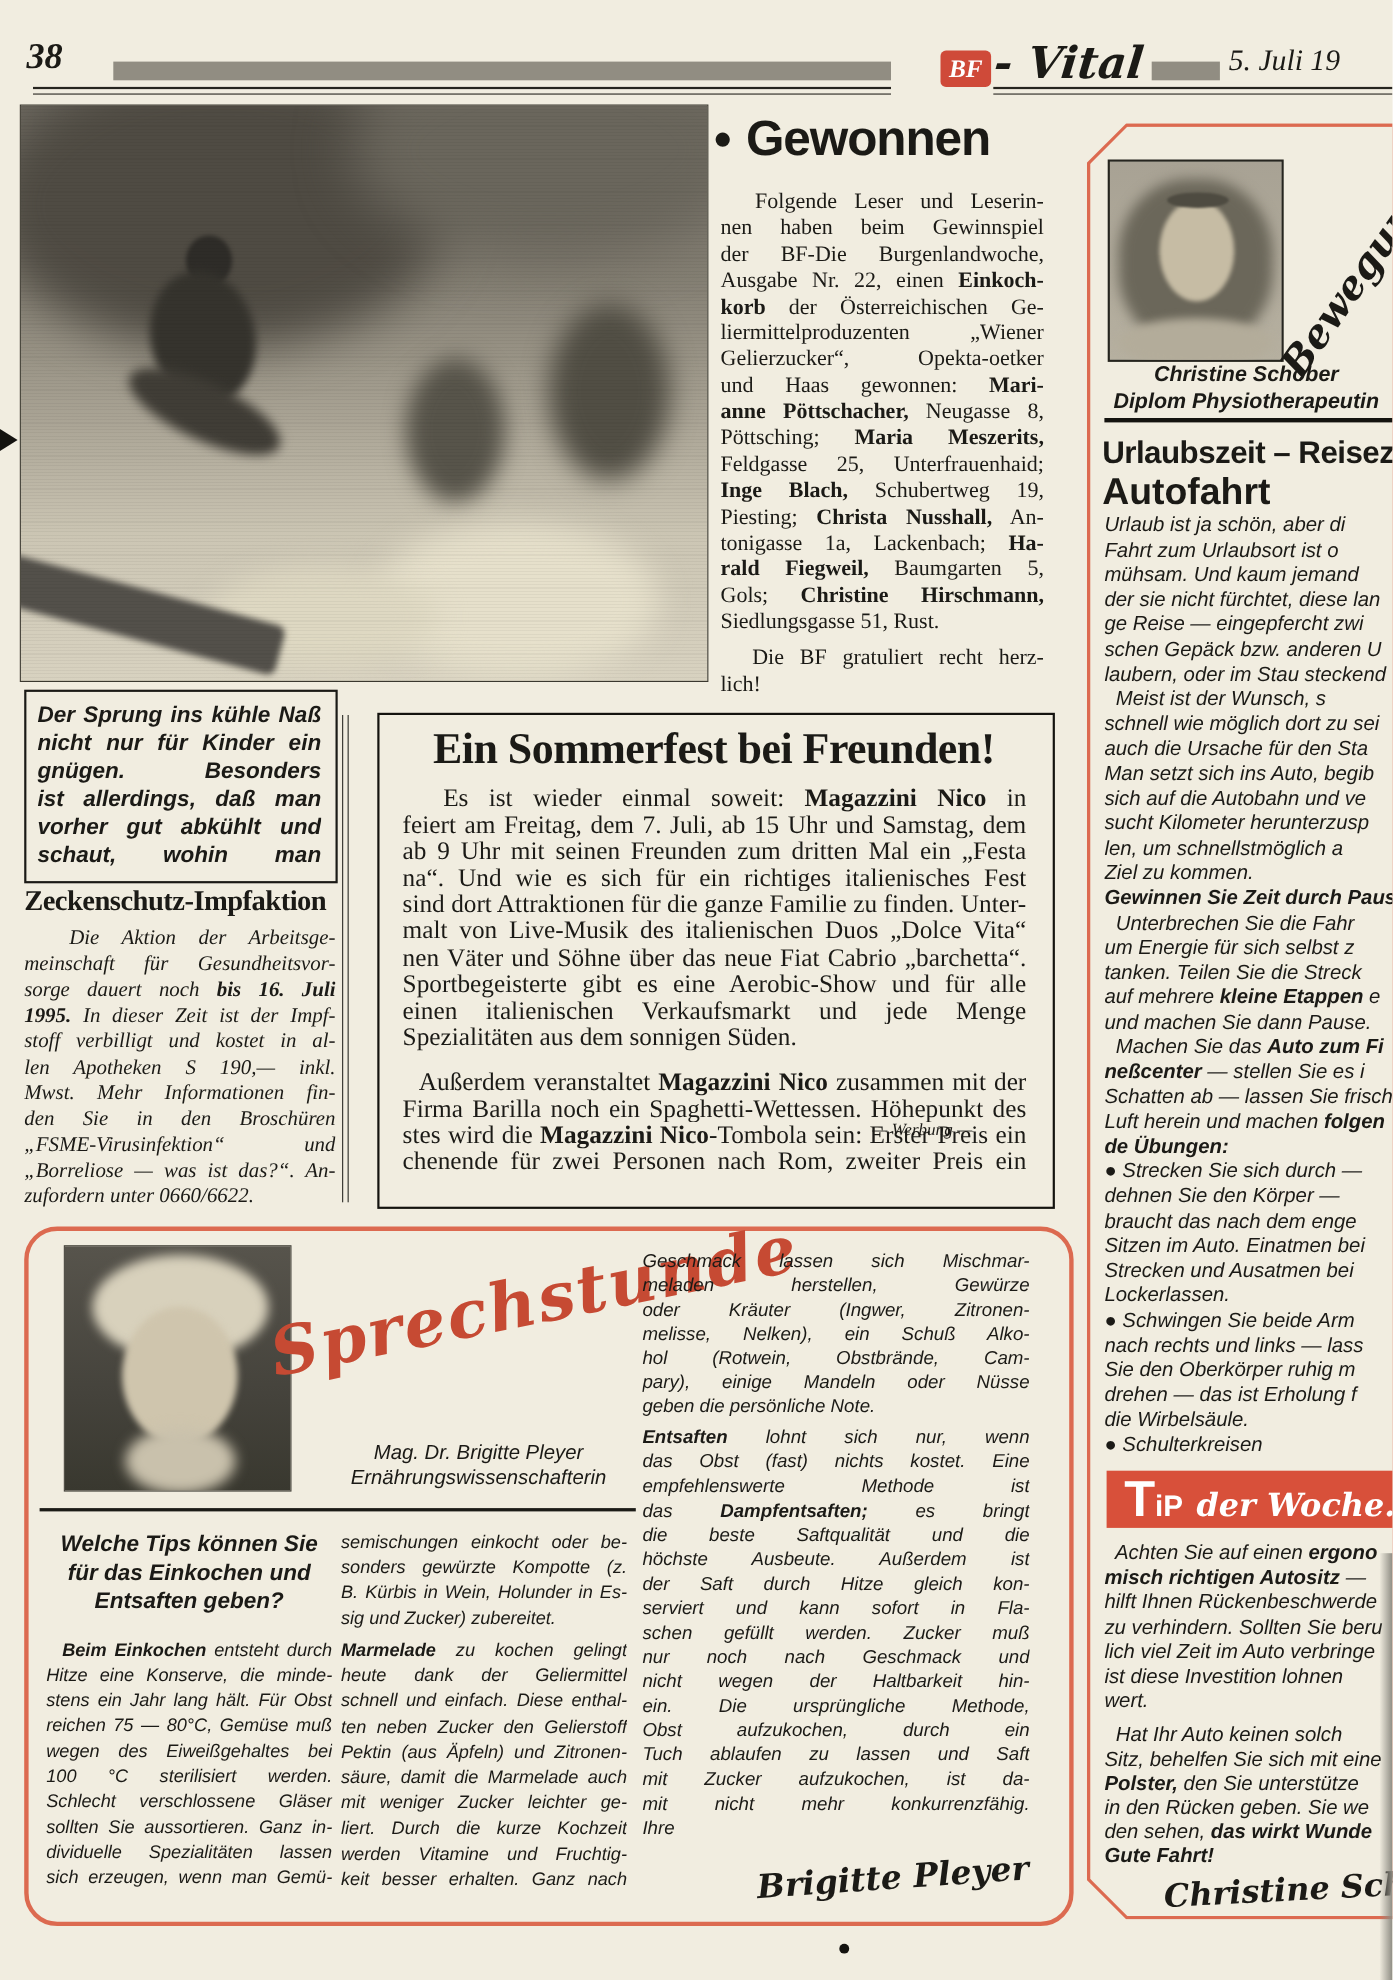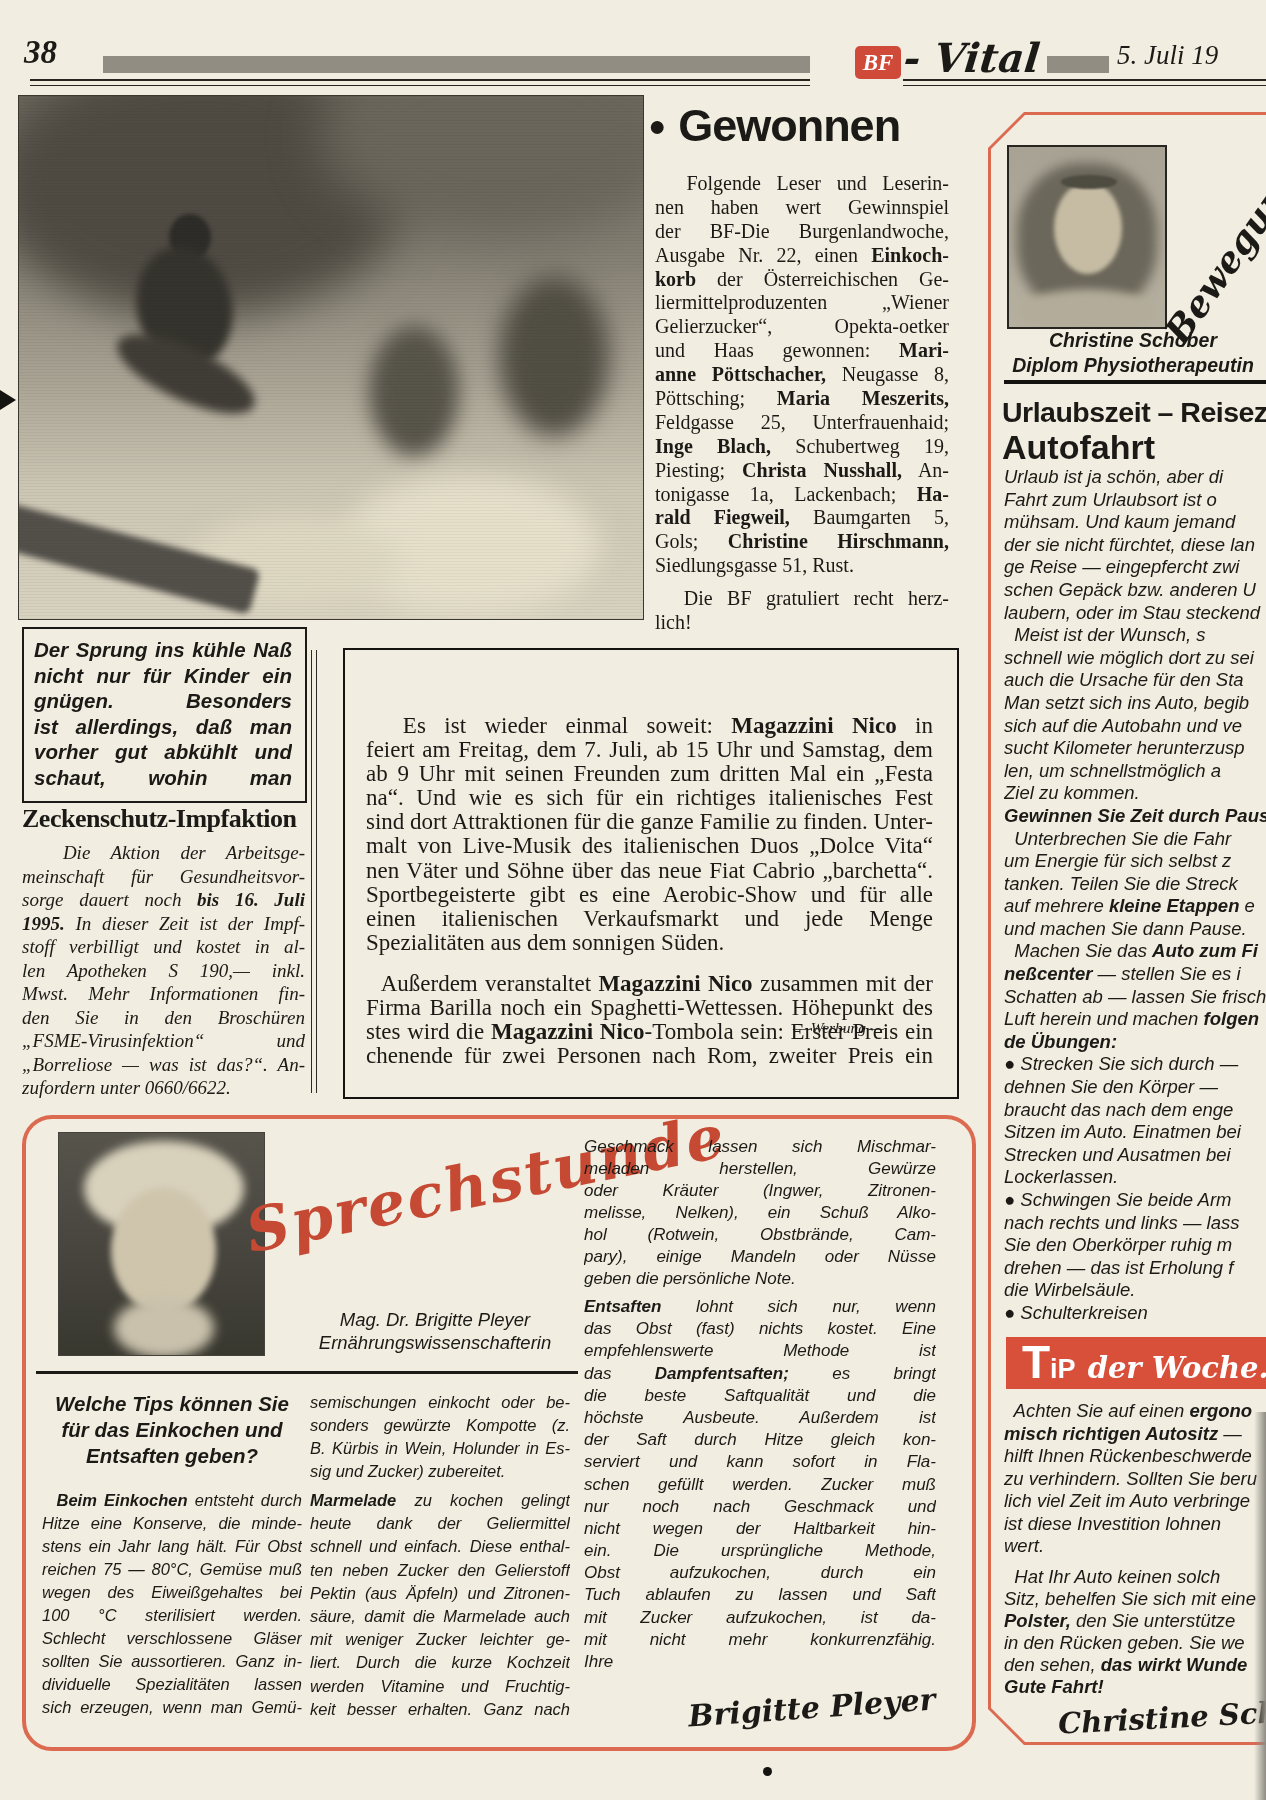--- a/index.html
+++ b/index.html
@@ -151,21 +151,21 @@
       <div class="ln">„Borreliose — was ist das?“. An-</div>
       <div class="ln">zufordern unter 0660/6622.</div>
     </div>
 
   <div class="abs gwhead">
     <span class="dot">●</span>
     <span class="ttl">Gewonnen</span>
   </div>
   <div class="abs gwbody serif jl shortlast">
       <div class="ln">  Folgende Leser und Leserin-</div>
-      <div class="ln">nen haben wert Gewinnspiel</div>
+      <div class="ln">nen haben beim Gewinnspiel</div>
       <div class="ln">der BF-Die Burgenlandwoche,</div>
       <div class="ln">Ausgabe Nr. 22, einen <b>Einkoch-</b></div>
       <div class="ln"><b>korb</b> der Österreichischen Ge-</div>
       <div class="ln">liermittelproduzenten „Wiener</div>
       <div class="ln">Gelierzucker“, Opekta-oetker</div>
       <div class="ln">und Haas gewonnen: <b>Mari-</b></div>
       <div class="ln"><b>anne Pöttschacher,</b> Neugasse 8,</div>
       <div class="ln">Pöttsching; <b>Maria Meszerits,</b></div>
       <div class="ln">Feldgasse 25, Unterfrauenhaid;</div>
       <div class="ln"><b>Inge Blach,</b> Schubertweg 19,</div>
@@ -175,20 +175,21 @@
       <div class="ln">Gols; <b>Christine Hirschmann,</b></div>
       <div class="ln">Siedlungsgasse 51, Rust.</div>
     </div>
   <div class="abs gwclose serif jl shortlast">
       <div class="ln">  Die BF gratuliert recht herz-</div>
       <div class="ln">lich!</div>
     </div>
 
   <div class="abs vdiv"></div>
   <div class="abs sfbox"></div>
+  <div class="abs sftitle">Ein Sommerfest bei Freunden!</div>
   <div class="abs sfp1 serif jl shortlast">
       <div class="ln">  Es ist wieder einmal soweit: <b>Magazzini Nico</b> in Wöllersdorf</div>
       <div class="ln">feiert am Freitag, dem 7. Juli, ab 15 Uhr und Samstag, dem 8. Juli,</div>
       <div class="ln">ab 9 Uhr mit seinen Freunden zum dritten Mal ein „Festa Italia-</div>
       <div class="ln">na“. Und wie es sich für ein richtiges italienisches Fest gehört,</div>
       <div class="ln">sind dort Attraktionen für die ganze Familie zu finden. Unter-</div>
       <div class="ln">malt von Live-Musik des italienischen Duos „Dolce Vita“ stau-</div>
       <div class="ln">nen Väter und Söhne über das neue Fiat Cabrio „barchetta“. Für</div>
       <div class="ln">Sportbegeisterte gibt es eine Aerobic-Show und für alle anderen</div>
       <div class="ln">einen italienischen Verkaufsmarkt und jede Menge kulinarische</div>

